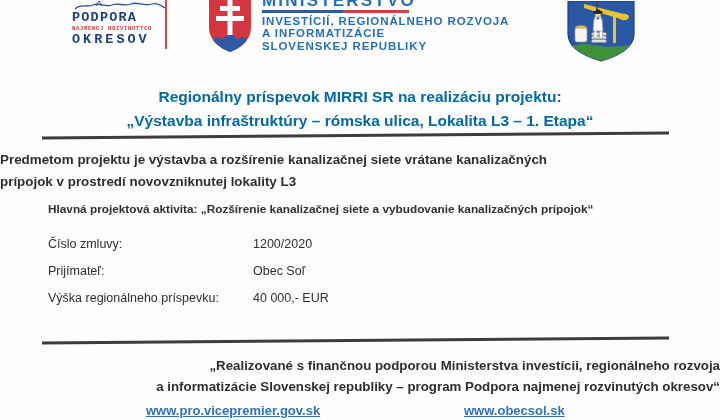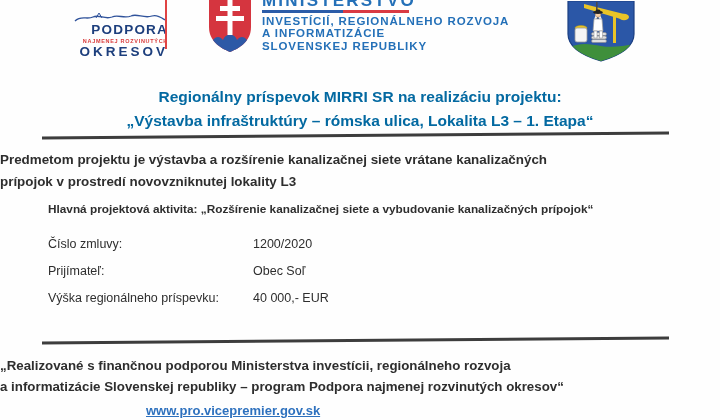--- a/index.html
+++ b/index.html
@@ -1,21 +1,21 @@
 <!DOCTYPE html>
 <html><head>
 <meta charset="utf-8">
 <style>
   * { margin:0; padding:0; box-sizing:border-box; }
   html,body { width:720px; height:420px; }
   body { font-family:"Liberation Sans", sans-serif; background:#ffffff; }
   .page { position:relative; width:720px; height:420px; background:#fefefe; overflow:hidden; }
 
   
-  .logo-left { position:absolute; left:72px; top:12px; width:96px; text-align:right; }
+  .logo-left { position:absolute; left:72px; top:0; width:96px; text-align:left;font-family:Liberation Mono, monospace; }
   .logo-left .sketch { display:block; margin:0 auto; }
   .logo-left .podpora { font-size:13.5px; font-weight:bold; color:#1d3f7d; letter-spacing:1.2px; line-height:14px; margin-top:1px; }
   .logo-left .najmenej { font-size:5.5px; font-weight:bold; color:#d83a3a; letter-spacing:0.7px; line-height:6px; margin-top:1px; }
   .logo-left .okresov { font-size:13.5px; font-weight:bold; color:#1d3f7d; letter-spacing:3px; line-height:14px; margin-top:1px; }
 
   .red-divider { position:absolute; left:165px; top:0; width:2px; height:49px; background:#e04343; }
 
   .sk-arms { position:absolute; left:207px; top:-4px; }
 
   .ministry { position:absolute; left:262px; top:-8px; color:#2470b8; }
@@ -37,21 +37,21 @@
 
   .summary { position:absolute; top:149px; left:0; width:720px; 
              font-size:13.4px; font-weight:bold; color:#2e2e2e; line-height:21.5px; }
 
   .activity { position:absolute; top:202px; left:48px; font-size:11.8px; font-weight:bold; color:#2e2e2e; }
 
   .details { position:absolute; top:236px; left:48px; font-size:12.5px; font-weight:normal; color:#2e2e2e; }
   .details .row { line-height:16px; margin-bottom:11px; white-space:nowrap; }
   .details .d-label { display:inline-block; width:205px; }
 
-  .quote { position:absolute; top:355px; left:0; width:720px; text-align:left;
+  .quote { position:absolute; top:355px; left:0; width:720px; text-align:right;
            font-size:13.3px; font-weight:bold; color:#2e2e2e; line-height:21px; }
 
   .weblink { position:absolute; top:403px; font-size:13px; font-weight:bold; color:#2e71be;
              text-decoration:underline; cursor:pointer; }
   .link-left { left:146px; }
   .link-right { left:464px; }
 </style>
 </head>
 <body>
 
@@ -152,14 +152,15 @@
   </div>
 
   <div class="rule rule-2"></div>
 
   <div class="quote">
     <div>„Realizované s finančnou podporou Ministerstva investícii, regionálneho rozvoja</div>
     <div>a informatizácie Slovenskej republiky – program Podpora najmenej rozvinutých okresov“</div>
   </div>
 
   <a class="weblink link-left">www.pro.vicepremier.gov.sk</a>
+  <a class="weblink link-right">www.obecsol.sk</a>
 
 </div>
 
 </body></html>

